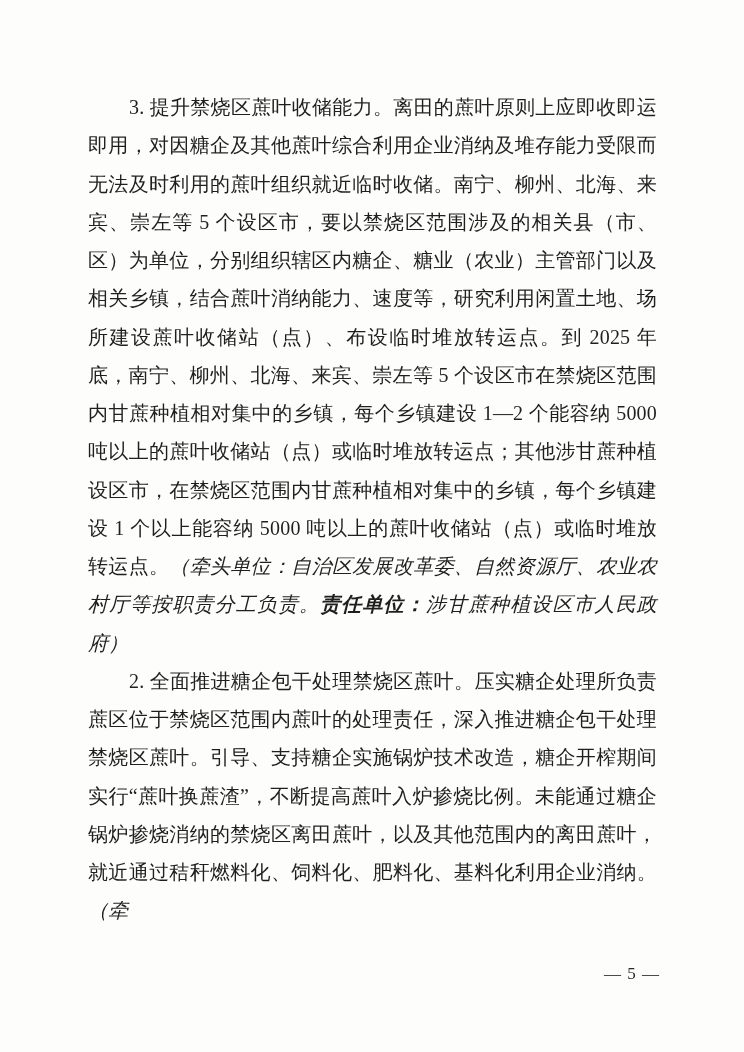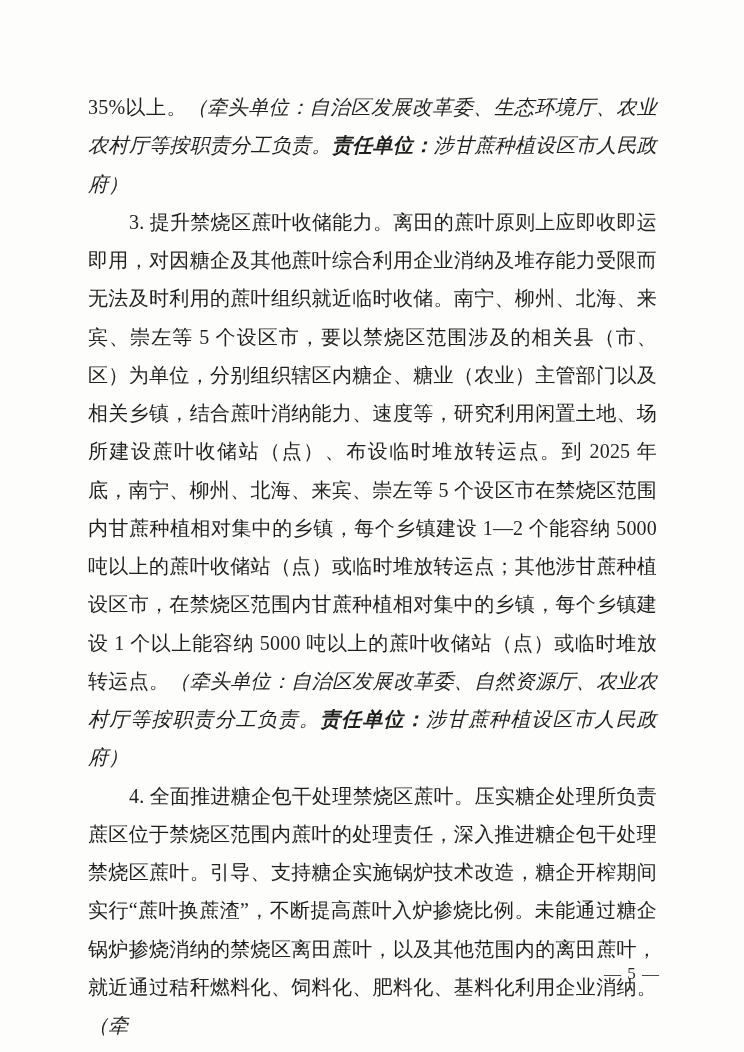--- a/index.html
+++ b/index.html
@@ -49,18 +49,17 @@
     line-height: 24px;
     letter-spacing: 1px;
     color: #2a2a2a;
   }
 </style>
 </head>
 <body>
 
 <div class="page">
   <div class="doc-body">
-      <p class="para"><span class="run-normal">35%以上。</span><span class="run-kaiti">（牵头单位：自治区发展改革委、生态环境厅、农业农村厅等按职责分工负责。</span><span class="run-kaiti-bold">责任单位：</span><span class="run-kaiti">涉甘蔗种植设区市人民政府）</span></p>
       <p class="para indent"><span class="run-bold">3. 提升禁烧区蔗叶收储能力。</span><span class="run-normal">离田的蔗叶原则上应即收即运即用，对因糖企及其他蔗叶综合利用企业消纳及堆存能力受限而无法及时利用的蔗叶组织就近临时收储。南宁、柳州、北海、来宾、崇左等 5 个设区市，要以禁烧区范围涉及的相关县（市、区）为单位，分别组织辖区内糖企、糖业（农业）主管部门以及相关乡镇，结合蔗叶消纳能力、速度等，研究利用闲置土地、场所建设蔗叶收储站（点）、布设临时堆放转运点。到 2025 年底，南宁、柳州、北海、来宾、崇左等 5 个设区市在禁烧区范围内甘蔗种植相对集中的乡镇，每个乡镇建设 1—2 个能容纳 5000 吨以上的蔗叶收储站（点）或临时堆放转运点；其他涉甘蔗种植设区市，在禁烧区范围内甘蔗种植相对集中的乡镇，每个乡镇建设 1 个以上能容纳 5000 吨以上的蔗叶收储站（点）或临时堆放转运点。</span><span class="run-kaiti">（牵头单位：自治区发展改革委、自然资源厅、农业农村厅等按职责分工负责。</span><span class="run-kaiti-bold">责任单位：</span><span class="run-kaiti">涉甘蔗种植设区市人民政府）</span></p>
-      <p class="para indent"><span class="run-bold">4. 全面推进糖企包干处理禁烧区蔗叶。</span><span class="run-normal">压实糖企处理所负责蔗区位于禁烧区范围内蔗叶的处理责任，深入推进糖企包干处理禁烧区蔗叶。引导、支持糖企实施锅炉技术改造，糖企开榨期间实行“蔗叶换蔗渣”，不断提高蔗叶入炉掺烧比例。未能通过糖企锅炉掺烧消纳的禁烧区离田蔗叶，以及其他范围内的离田蔗叶，就近通过秸秆燃料化、饲料化、肥料化、基料化利用企业消纳。</span><span class="run-kaiti">（牵</span></p>
+      <p class="para indent"><span class="run-bold">2. 全面推进糖企包干处理禁烧区蔗叶。</span><span class="run-normal">压实糖企处理所负责蔗区位于禁烧区范围内蔗叶的处理责任，深入推进糖企包干处理禁烧区蔗叶。引导、支持糖企实施锅炉技术改造，糖企开榨期间实行“蔗叶换蔗渣”，不断提高蔗叶入炉掺烧比例。未能通过糖企锅炉掺烧消纳的禁烧区离田蔗叶，以及其他范围内的离田蔗叶，就近通过秸秆燃料化、饲料化、肥料化、基料化利用企业消纳。</span><span class="run-kaiti">（牵</span></p>
     </div>
   <div class="page-footer">— 5 —</div>
 </div>
 
 </body></html>

